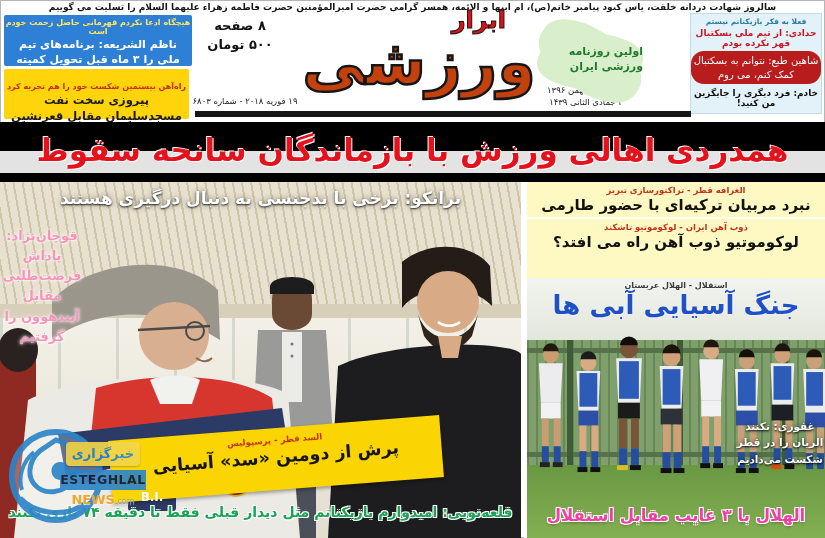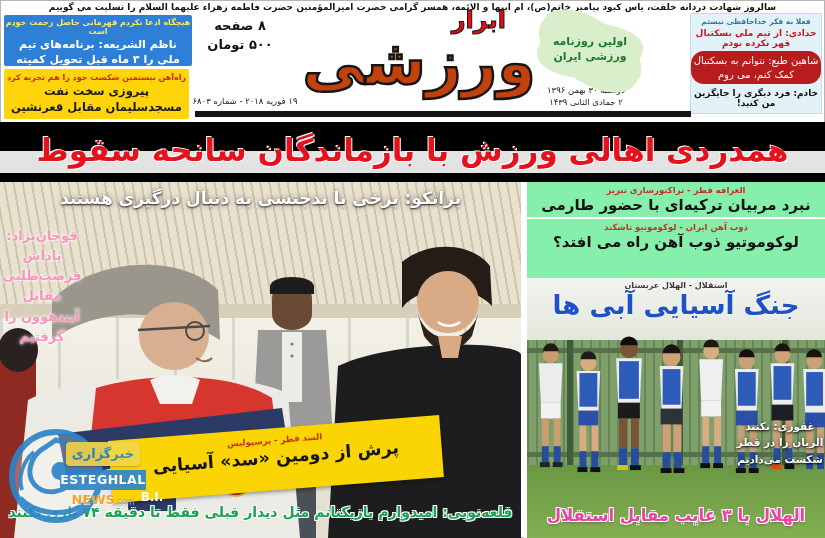--- a/index.html
+++ b/index.html
@@ -10,35 +10,35 @@
   .ctr{text-align:center;}
   .b{font-weight:bold;}
 
   
   .top-strip{top:0;left:0;right:0;height:14px;font-size:9px;line-height:14px;color:#141414;}
 
   
   .box-blue{left:4px;top:15px;width:188px;height:51px;background:#2e7fd6;border-radius:2px;padding-top:3px;}
   .box-blue .kick{font-size:8px;color:#ffe65e;}
   .box-blue .head{font-size:11px;color:#fff;line-height:1.4;padding:1px 5px 0;}
-  .box-yellow{left:4px;top:69px;width:185px;height:50px;background:#ffd40a;border-radius:2px;padding-top:4px;}
+  .box-yellow{left:4px;top:69px;width:185px;height:50px;background:#ffd40a;border-radius:2px;padding-top:13px;}
   .box-yellow .kick{font-size:8px;color:#c42b1f;}
   .box-yellow .head{font-size:11.5px;color:#1b1b1b;line-height:1.4;padding:1px 6px 0;}
 
   .pages{left:190px;top:18px;width:100px;font-size:13px;color:#111;}
   .price{left:190px;top:37px;width:100px;font-size:13px;color:#111;}
   .issue-date{left:183px;top:96px;width:124px;font-size:8.5px;color:#222;}
 
   .black-rule{left:195px;top:111px;width:496px;height:6px;background:#161616;z-index:1;}
 
   .masthead{left:298px;top:4px;width:242px;height:116px;z-index:2;}
   .m-top{position:absolute;right:34px;top:2px;font-size:24px;font-weight:bold;color:#e0101a;-webkit-text-stroke:1px #161616;}
   .m-main{position:absolute;left:0;right:0;top:26px;text-align:center;font-size:62px;line-height:1.05;font-weight:bold;color:#c2410c;-webkit-text-stroke:2.5px #161616;}
 
-  .badge{left:537px;top:23px;width:106px;height:56px;background:#d9eecb;border-radius:48% 52% 50% 50% / 55% 45% 55% 45%;z-index:2;}
+  .badge{left:537px;top:33px;width:106px;height:56px;background:#d9eecb;border-radius:48% 52% 50% 50% / 55% 45% 55% 45%;z-index:2;text-align:right;}
   .badge::before{content:"";position:absolute;inset:-3px;background:#d9eecb;border-radius:45%;transform:rotate(33deg);z-index:-1;}
   .badge .t{position:relative;padding-top:11px;font-size:11px;color:#1e7a2f;font-weight:bold;line-height:1.4;}
   .date-fa{left:527px;top:85px;width:118px;font-size:8.5px;color:#222;}
   .date-hijri{left:527px;top:97px;width:118px;font-size:8.5px;color:#222;}
 
   .box-info{left:690px;top:13px;width:132px;height:101px;background:#e3f2f9;border:1px solid #c2dcea;}
   .box-info .kick{font-size:7.5px;color:#2b7ca3;padding-top:3px;}
   .box-info .red{font-size:9px;font-weight:bold;color:#cc1524;padding:2px 2px 1px;}
   .box-info .blue{background:#b91c1c;color:#fff;font-size:10px;line-height:1.35;padding:3px 2px;margin:2px 0;border-radius:13px;}
   .box-info .black{font-size:9px;font-weight:bold;color:#101010;padding-top:2px;}
@@ -58,26 +58,26 @@
   .lp-headline{top:6px;left:0;right:0;font-size:17px;font-weight:bold;color:#fff;text-shadow:0 1px 2px rgba(0,0,0,.85),0 0 6px rgba(0,0,0,.45);}
   .lp-side{left:2px;top:44px;width:80px;font-size:13px;font-weight:bold;color:#f794ba;line-height:1.55;text-shadow:0 0 2px #fff,0 0 4px #fff;}
   .lp-banner{left:110px;top:246px;width:332px;height:62px;background:#fbd503;transform:rotate(-4.5deg);box-shadow:0 2px 4px rgba(0,0,0,.35);}
   .lp-banner .kick{font-size:8.5px;color:#c4321f;font-weight:bold;padding-top:7px;}
   .lp-banner .head{font-size:17.5px;font-weight:bold;color:#141414;padding-top:2px;}
   .lp-bottom{left:0;right:0;top:322px;font-size:14px;font-weight:bold;color:#18a452;white-space:nowrap;text-shadow:-1px -1px 0 #fff,1px -1px 0 #fff,-1px 1px 0 #fff,1px 1px 0 #fff;}
 
   
   .watermark{left:4px;top:236px;width:156px;height:116px;opacity:.92;}
   .wm-tag{position:absolute;left:62px;top:24px;width:74px;height:24px;background:#f2d64b;border-radius:4px;color:#2f86c8;font-weight:bold;font-size:13px;line-height:24px;box-shadow:0 1px 2px rgba(0,0,0,.25);}
-  .wm-bar{position:absolute;left:56px;top:52px;width:86px;height:20px;background:#2f86c8;color:#ffffff;font-weight:bold;font-size:12.5px;line-height:20px;letter-spacing:.5px;}
+  .wm-bar{position:absolute;left:56px;top:52px;width:86px;height:20px;background:#2f86c8;color:#0f172a;font-weight:bold;font-size:12.5px;line-height:20px;letter-spacing:.5px;}
   .wm-news{position:absolute;left:56px;top:74px;width:86px;font-size:13px;font-weight:bold;color:#f0a21c;text-shadow:0 1px 1px rgba(255,255,255,.7);}
   .wm-news .dom{font-size:8px;color:#9a9a9a;font-weight:normal;}
 
   
-  .right-col{left:524px;top:182px;width:301px;height:96px;background:#86efac;border-left:3px solid #fff;}
+  .right-col{left:524px;top:182px;width:301px;height:96px;background:#fef9c3;border-left:3px solid #fff;}
   .right-col .kick{font-size:8.5px;color:#c4321f;font-weight:bold;padding-top:3px;}
   .right-col .head{font-size:15px;font-weight:bold;color:#111;padding-top:1px;}
   .right-col .div{height:2px;background:#fff;margin-top:3px;}
 
   
   .right-photo{left:524px;top:278px;width:301px;height:260px;overflow:hidden;background:#eef0ea;border-left:3px solid #fff;}
   .rp-sky{position:absolute;top:0;left:0;right:0;height:62px;background:linear-gradient(#f2f4ef,#e2e7dc);}
   .rp-fence{position:absolute;top:62px;left:0;right:0;height:125px;background:#7fa06b;}
   .rp-mesh{position:absolute;inset:0;background:repeating-linear-gradient(90deg,rgba(40,70,40,.28) 0 2px,rgba(255,255,255,0) 2px 9px);}
   .rp-rail{position:absolute;left:0;right:0;height:5px;background:#55724a;}
@@ -116,21 +116,21 @@
     <div class="m-main rtl">ورزشی</div>
   </div>
 
   <div class="abs badge rtl ctr">
     <div class="t">اولین روزنامه ورزشی ایران</div>
   </div>
   <div class="abs date-fa rtl ctr">دوشنبه ۳۰ بهمن ۱۳۹۶</div>
   <div class="abs date-hijri rtl ctr">۲ جمادی الثانی ۱۴۳۹</div>
 
   <div class="abs box-info rtl ctr">
-    <div class="kick b">فعلا به فکر خداحافظی نیستم</div>
+    <div class="kick b">فعلا به فکر بازیکنانم نیستم</div>
     <div class="red">حدادی: از تیم ملی بسکتبال قهر نکرده بودم</div>
     <div class="blue">شاهین طبع: نتوانم به بسکتبال کمک کنم، می روم</div>
     <div class="black">خادم: فرد دیگری را جایگزین من کنید!</div>
   </div>
 
   <div class="abs main-banner">
     <div class="gray-strip"></div>
     <div class="main-headline rtl ctr">همدردی اهالی ورزش با بازماندگان سانحه سقوط</div>
   </div>
 

